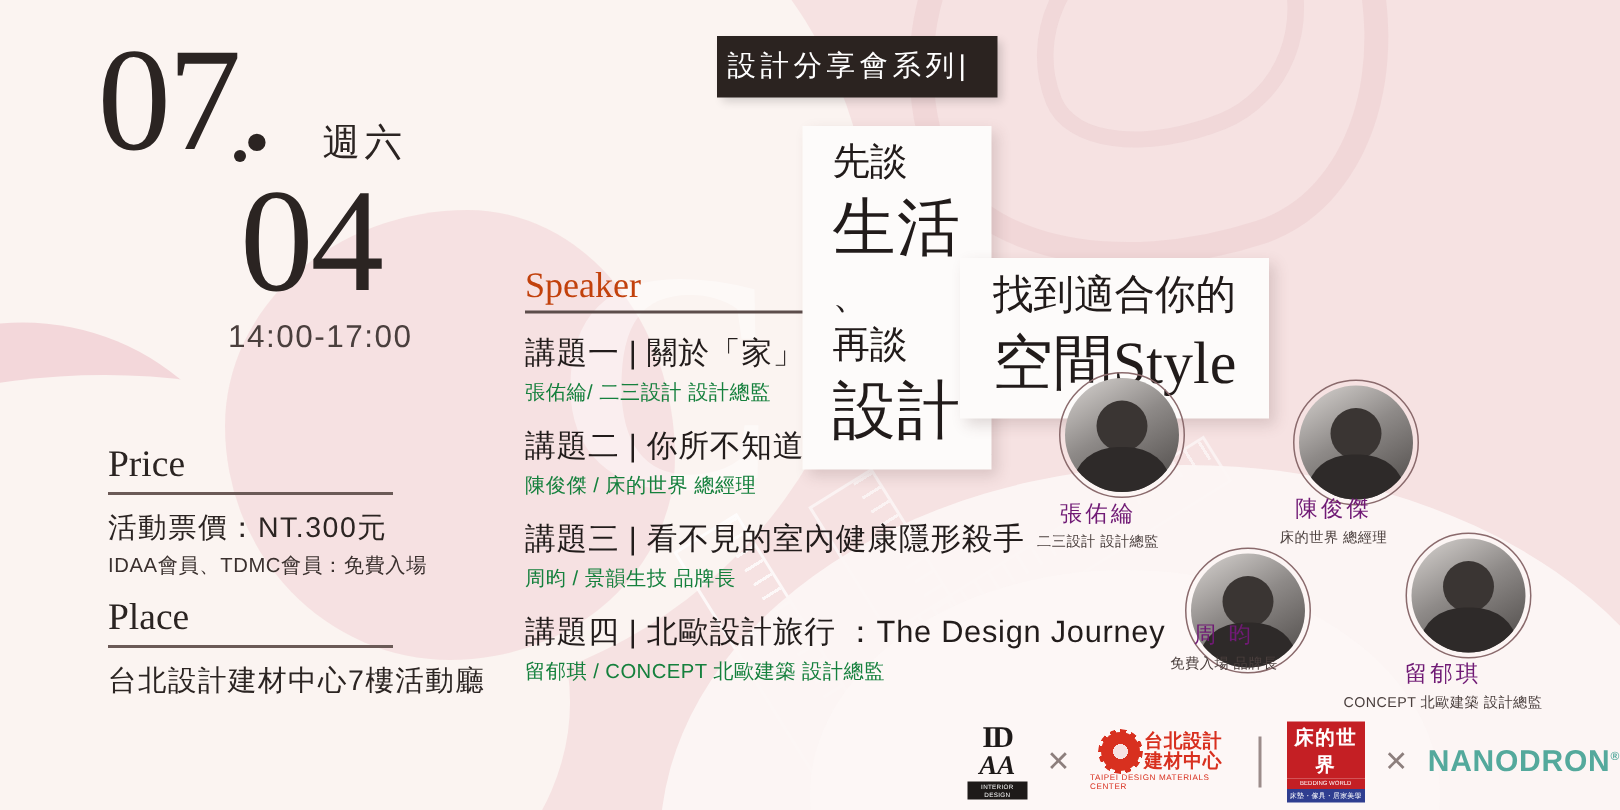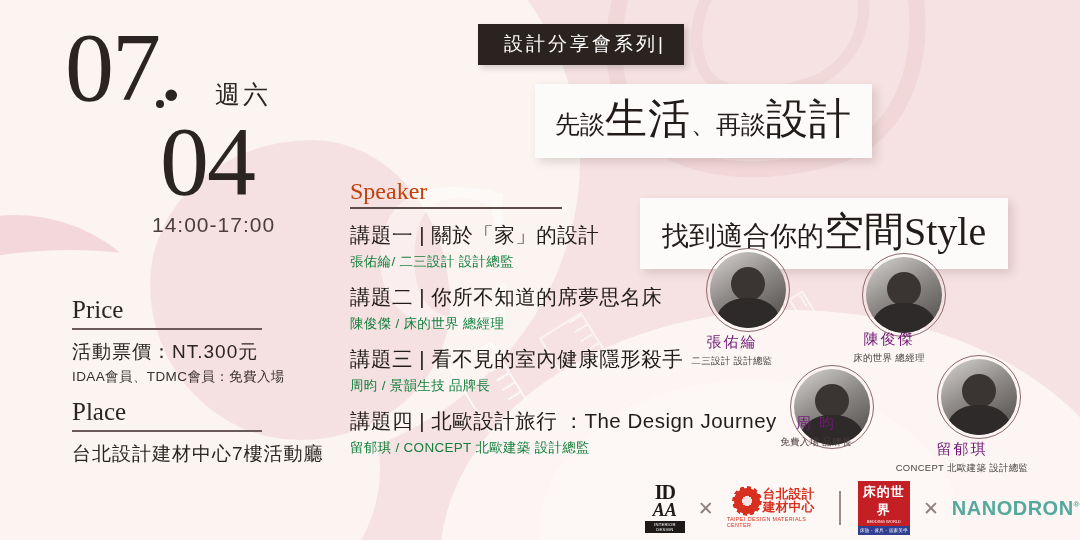--- a/index.html
+++ b/index.html
@@ -156,32 +156,33 @@
   .spk-title {
     font-size: 20.5px; color: #221c1b; letter-spacing: .5px;
     white-space: nowrap; font-weight: 500;
   }
   .spk-sub { font-size: 13.5px; color: #15803d; margin-top: 4px; letter-spacing: .3px; }
 
   
   .badge-series {
     position: absolute; left: 478px; top: 24px;
     background: #2b2320; color: #fff;
-    padding: 7px 18px 8px 26px;
+    padding: 7px 18px 8px 7px;
     font-size: 19px; letter-spacing: 3px;
     box-shadow: 3px 3px 6px rgba(0,0,0,.16);
   }
   .banner {
     position: absolute; background: #fdfbfa;
     box-shadow: 4px 4px 9px rgba(90,60,60,.18);
     display: flex; align-items: baseline; justify-content: center;
     white-space: nowrap;
+    flex-direction: column;
   }
   .banner-1 { left: 535px; top: 84px; padding: 7px 20px 11px 20px; }
-  .banner-2 { left: 640px; top: 172px; padding: 6px 22px 10px 22px; margin-top: 26px; }
+  .banner-2 { left: 640px; top: 172px; padding: 6px 22px 10px 22px; }
   .t-sm { font-family: "Liberation Serif", serif; font-size: 25px; color: #211b1a; }
   .t-lg { font-family: "Liberation Serif", serif; font-size: 42px; color: #211b1a; letter-spacing: 1px; }
   .t-md { font-family: "Liberation Serif", serif; font-size: 27px; color: #211b1a; }
   .t-xl { font-family: "Liberation Serif", serif; font-size: 40px; color: #211b1a; }
 
   
   .portrait {
     position: absolute; width: 84px; height: 84px;
     border-radius: 50%;
     border: 1.5px solid #8a6a6c;

